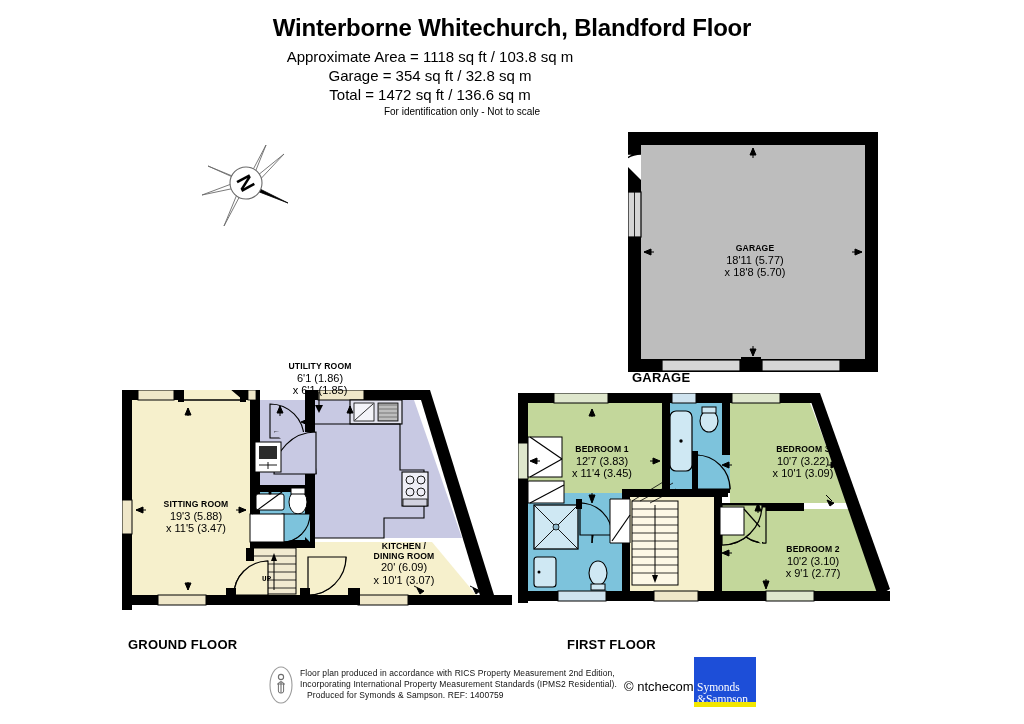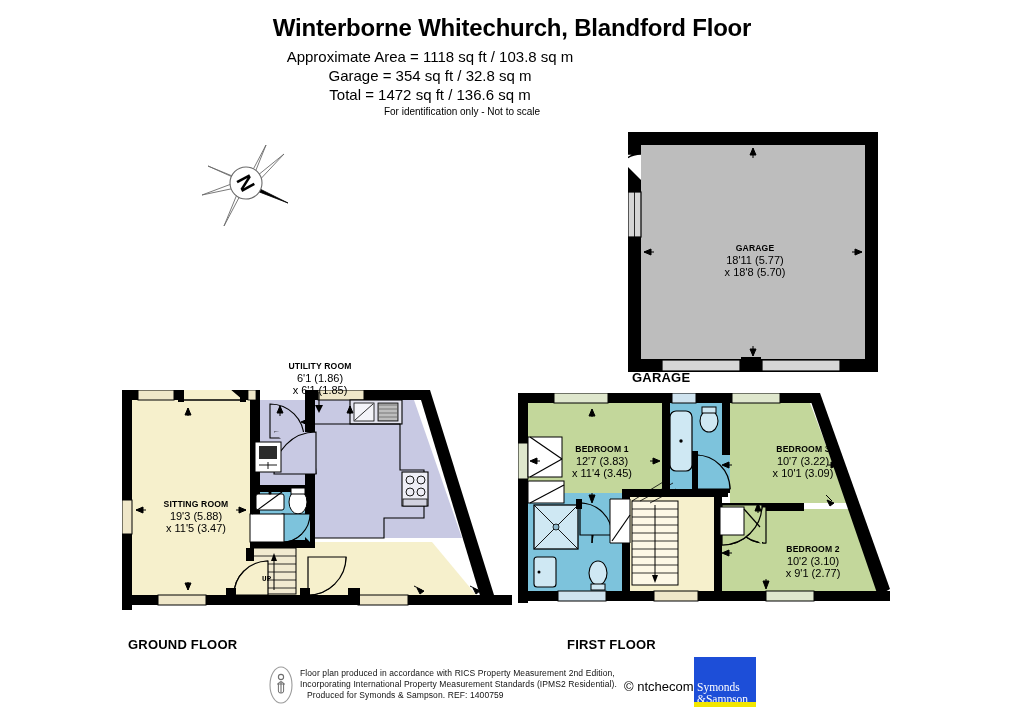--- a/index.html
+++ b/index.html
@@ -227,20 +227,26 @@
       <line x1="228" y1="16" x2="228" y2="24"></line>
         <polygon points="228,16 225,23 231,23" fill="#000"></polygon>
     </g>
   </svg>
 
   <div class="rm" style="left:27px;top:110px;width:94px;">
     <b>SITTING ROOM</b>
     <span>19'3 (5.88)</span>
     <span>x 11'5 (3.47)</span>
   </div>
+  <div class="rm" style="left:233px;top:152px;width:98px;">
+    <b>KITCHEN /</b>
+    <b>DINING ROOM</b>
+    <span>20' (6.09)</span>
+    <span>x 10'1 (3.07)</span>
+  </div>
   <div class="tinyLbl" style="left:140px;top:185px;font-family:Liberation Mono, monospace;">UP</div>
 </div>
 
 <div class="abs rm" style="left:272px;top:362px;width:96px;">
   <b>UTILITY ROOM</b>
   <span>6'1 (1.86)</span>
   <span>x 6'1 (1.85)</span>
 </div>
 <div class="abs" style="left:312px;top:392px;">
   <svg width="14" height="22" viewBox="0 0 14 22">

